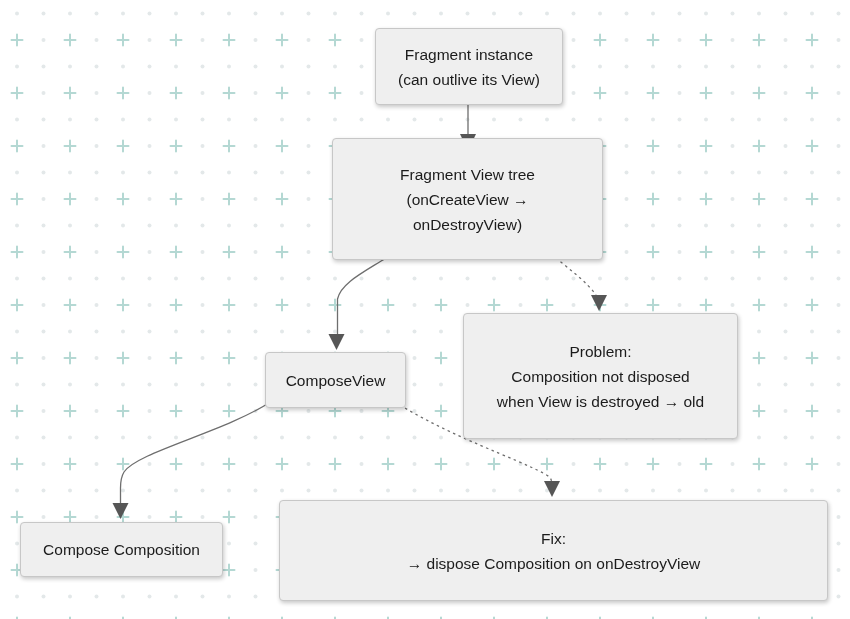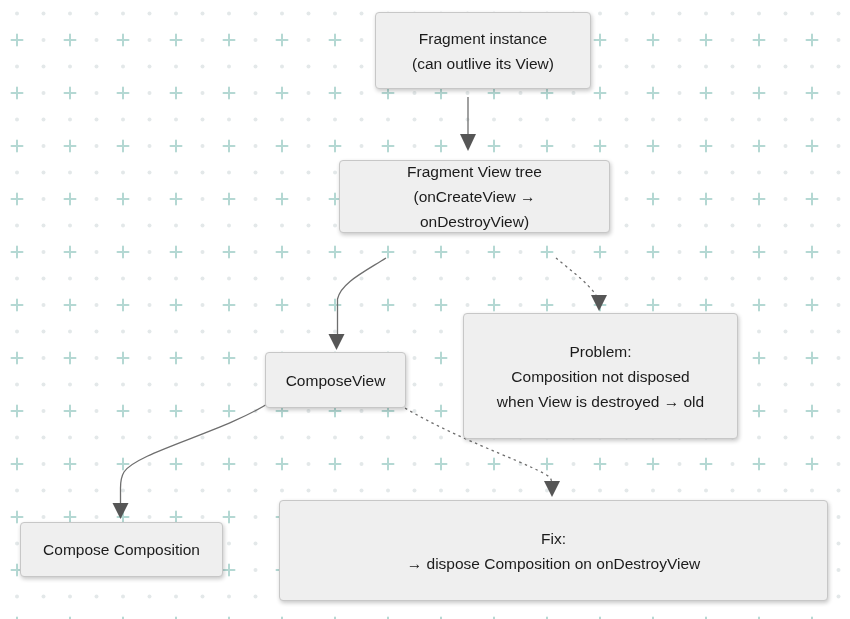--- a/index.html
+++ b/index.html
@@ -30,22 +30,22 @@
     background:var(--box-fill);
     border:1px solid var(--box-border);
     border-radius:4px;
     box-shadow:1px 2px 4px rgba(0,0,0,0.22);
     display:flex;flex-direction:column;justify-content:center;align-items:center;
     text-align:center;color:var(--text-color);
     font-size:15.5px;line-height:25px;
     box-sizing:border-box;
   }
   .node-line{white-space:nowrap;}
-  #node-fragment-instance{left:375px;top:12px;width:216px;height:77px;}
-  #node-fragment-view-tree{left:332px;top:160px;width:271px;height:73px;margin-left:7px;}
+  #node-fragment-instance{left:375px;top:28px;width:188px;height:77px;}
+  #node-fragment-view-tree{left:332px;top:138px;width:271px;height:122px;}
   #node-compose-view{left:265px;top:352px;width:141px;height:56px;}
   #node-problem{left:463px;top:313px;width:275px;height:126px;}
   #node-compose-composition{left:20px;top:522px;width:203px;height:55px;}
   #node-fix{left:279px;top:500px;width:549px;height:101px;}
 </style>
 </head>
 <body>
 
 <div class="canvas">
 

